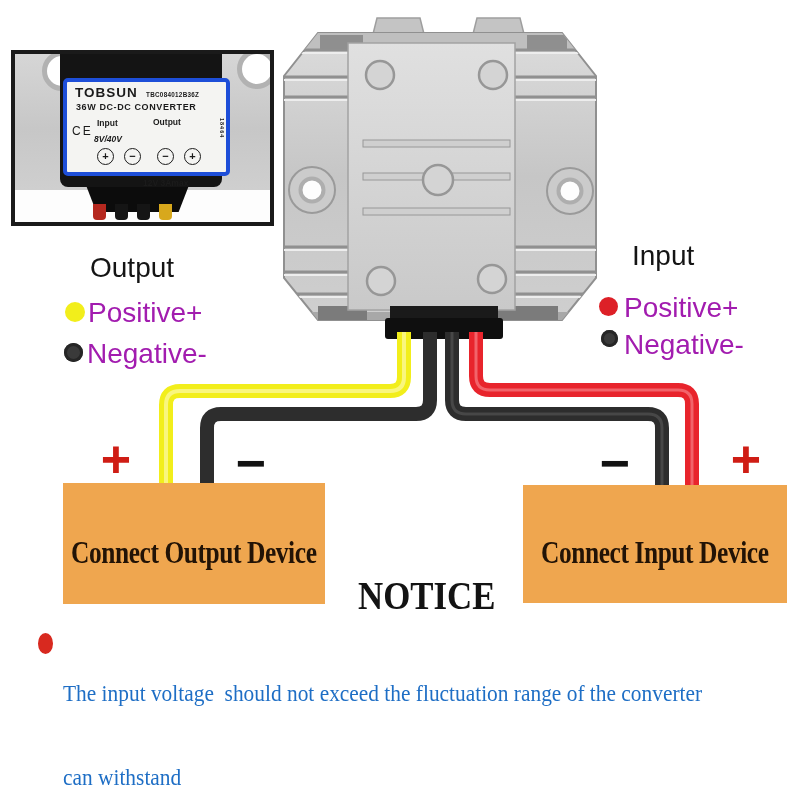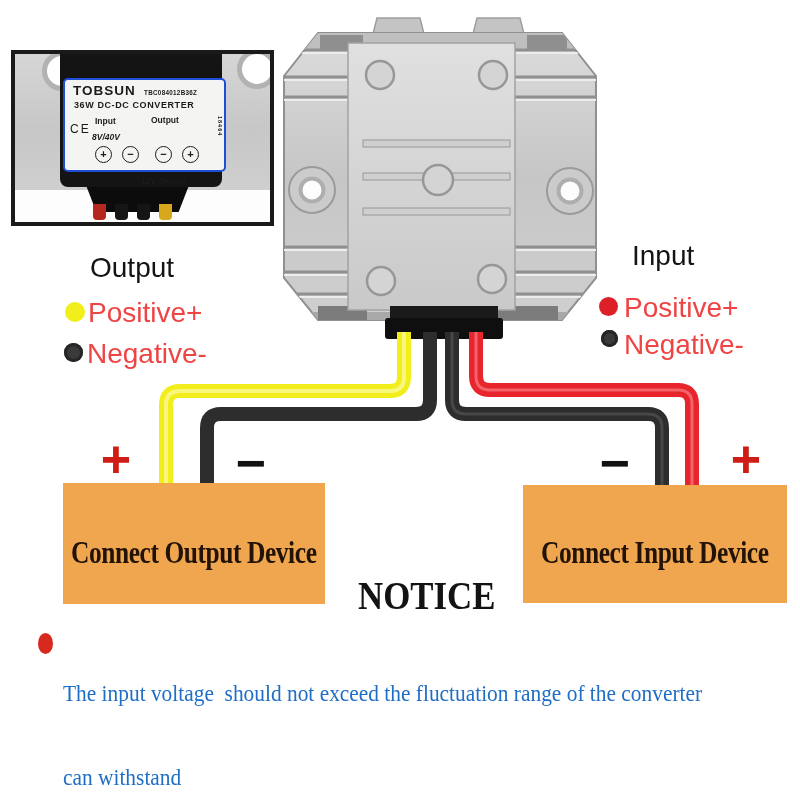--- a/index.html
+++ b/index.html
@@ -8,38 +8,38 @@
   .abs{position:absolute;}
   svg{position:absolute;overflow:visible;}
 
   
   .inset{left:11px;top:50px;width:255px;height:168px;border:4px solid #1a1a1a;
          background:#fdfdfd;overflow:hidden;}
   .flange-band{left:0;top:0;width:255px;height:136px;
     background:linear-gradient(180deg,#d6d6d6 0%,#c7c7c7 55%,#cfcfcf 100%);}
   .mount-hole{width:30px;height:30px;border-radius:50%;background:#fff;border:5px solid #b2b2b2;}
   .inset-body{left:45px;top:0;width:162px;height:133px;background:#141414;border-radius:0 0 8px 8px;}
-  .inset-label{left:48px;top:24px;width:159px;height:90px;background:#f4f4f2;border:2px solid #1d4ed8;
+  .inset-label{left:48px;top:24px;width:159px;height:90px;background:#f4f4f2;border:4px solid #1d4ed8;
                border-radius:5px;color:#1b1b1b;}
   .lbl{position:absolute;white-space:nowrap;color:#1b1b1b;}
   .brand{left:8px;top:3px;font-size:13.5px;font-weight:bold;letter-spacing:1px;}
   .model{left:79px;top:9px;font-size:6.3px;font-weight:bold;letter-spacing:.3px;}
   .product{left:9px;top:20px;font-size:9px;font-weight:bold;letter-spacing:.6px;}
   .ce{left:5px;top:42px;font-size:12px;letter-spacing:2px;font-weight:500;}
   .io{font-size:8.5px;font-weight:bold;}
   .term{position:absolute;top:66px;width:15px;height:15px;border:1.6px solid #1c1c1c;border-radius:50%;
         display:flex;align-items:center;justify-content:center;font-size:11px;font-weight:bold;line-height:1;}
   .sidecode{right:1px;top:36px;writing-mode:vertical-rl;font-size:5.5px;font-weight:bold;letter-spacing:1px;}
   .connector{left:62px;top:133px;width:121px;height:25px;background:#0c0c0c;
              clip-path:polygon(8% 0,92% 0,84% 100%,16% 100%);}
   .stub{top:150px;width:13px;height:16px;border-radius:0 0 4px 4px;}
 
   
   .legend-title{font-size:28px;color:#141414;white-space:nowrap;}
-  .legend-label{font-size:28px;color:#ef4444;white-space:nowrap;}
+  .legend-label{font-size:28px;color:#a21caf;white-space:nowrap;}
   .dot{border-radius:50%;}
 
   
   .sign{display:flex;align-items:center;justify-content:center;width:40px;height:46px;
         font-size:52px;font-weight:900;line-height:1;}
   .sign.red{color:#cf1d15;}
   .sign.blk{color:#121212;}
 
   
   .obox{background:#efa64f;display:flex;align-items:center;justify-content:center;}

